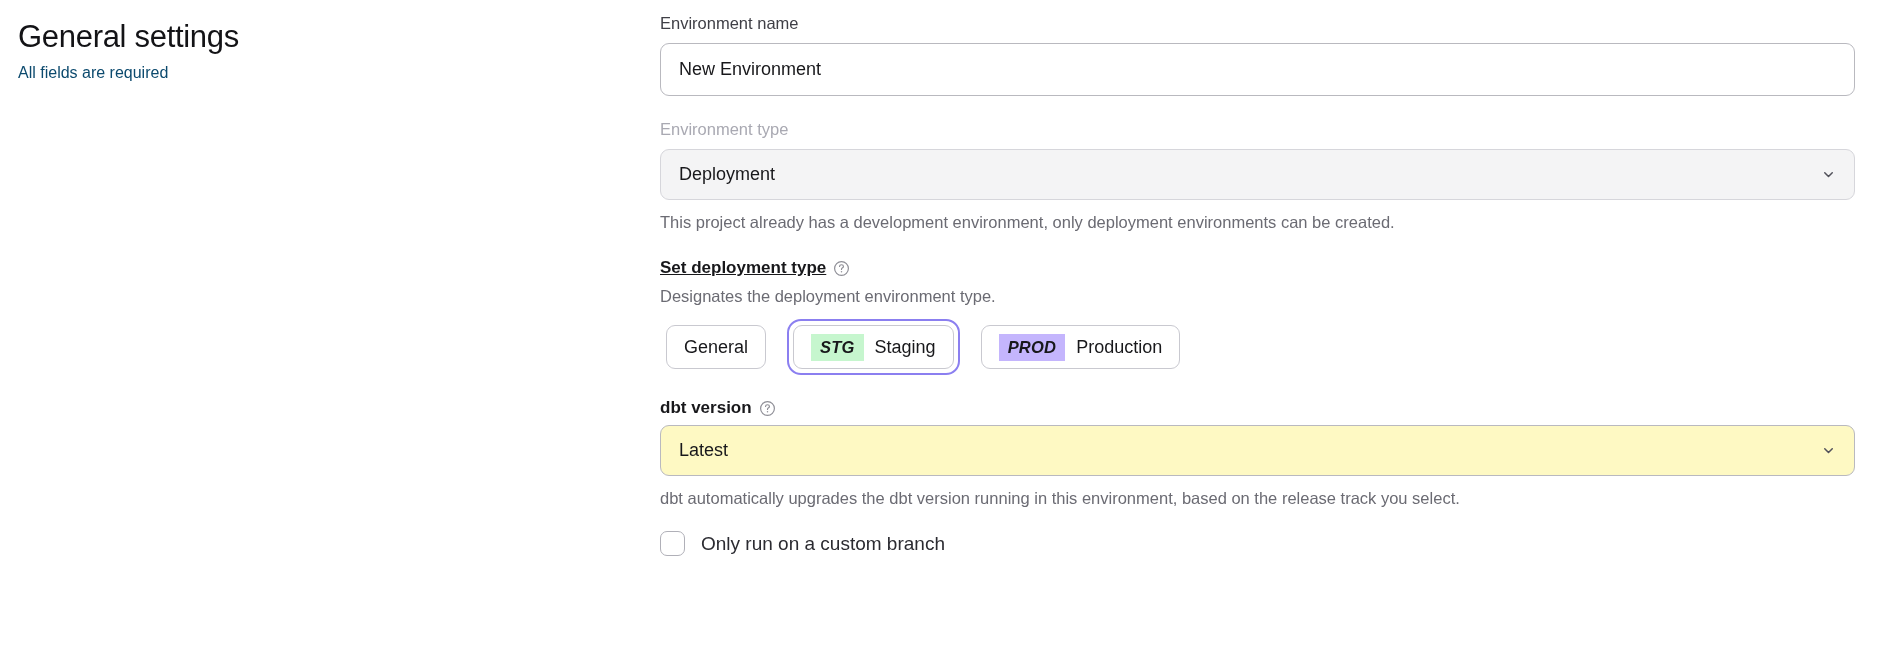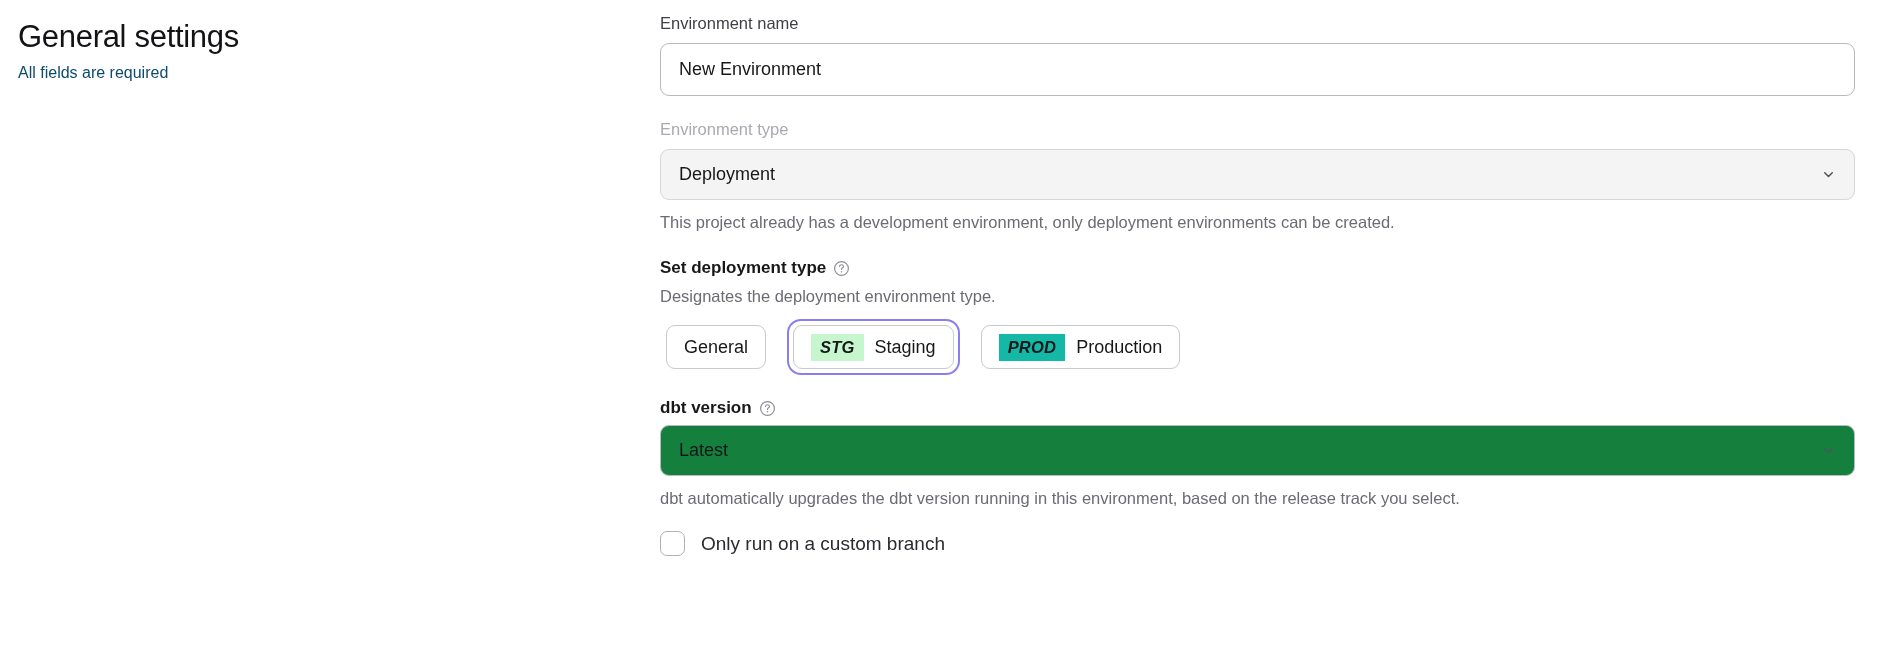--- a/index.html
+++ b/index.html
@@ -111,21 +111,21 @@
     width: 100%;
     height: 51px;
     padding: 0 18px;
     border: 1px solid #d6d6db;
     border-radius: 9px;
     background: #f4f4f5;
     font-size: 18px;
     color: #18181b;
   }
   .select-box.enabled {
-    background: #15803d;
+    background: #fef9c3;
     border-color: #b9b9bf;
   }
   .select-value { flex: 1 1 auto; }
   .chev {
     flex: 0 0 auto;
     color: #52525b;
     display: flex;
     align-items: center;
   }
   .chev svg { display: block; }
@@ -181,21 +181,21 @@
     height: 27px;
     padding: 0 9px;
     border-radius: 0;
     font-size: 16.5px;
     font-weight: 700;
     letter-spacing: 0.2px;
     color: #18181b;
     font-style: italic;
   }
   .seg-badge.stg { background: #c6f6ce; }
-  .seg-badge.prod { background: #14b8a6; }
+  .seg-badge.prod { background: #c4b5fd; }
   .seg-label { line-height: 1; }
 
   
   .gap-a { height: 22px; }
   .gap-b { height: 24px; }
   .gap-c { height: 22px; }
 
   
   .check-row {
     display: flex;
@@ -247,21 +247,21 @@
           </svg>
         </span>
       </div>
       <div class="helper-text">This project already has a development environment, only deployment environments can be created.</div>
     </div>
 
     <div class="gap-b"></div>
 
     <div class="field-block">
       <div class="label-row">
-        <span class="field-label strong" style="margin-bottom:0;">Set deployment type</span>
+        <span class="field-label strong" style="margin-bottom:0;text-decoration:underline;">Set deployment type</span>
         <span class="help-icon">
           <svg width="17" height="17" viewBox="0 0 18 18" fill="none" stroke="currentColor" stroke-width="1.25">
             <circle cx="9" cy="9" r="7.3"></circle>
             <path d="M6.95 6.9c0-1.1 0.92-1.85 2.05-1.85 1.15 0 2.05 0.72 2.05 1.76 0 0.9-0.55 1.33-1.25 1.78-0.6 0.38-0.8 0.72-0.8 1.38" stroke-linecap="round"></path>
             <circle cx="9" cy="12.5" r="0.78" fill="currentColor" stroke="none"></circle>
           </svg>
         </span>
       </div>
       <div class="section-desc">Designates the deployment environment type.</div>
 

